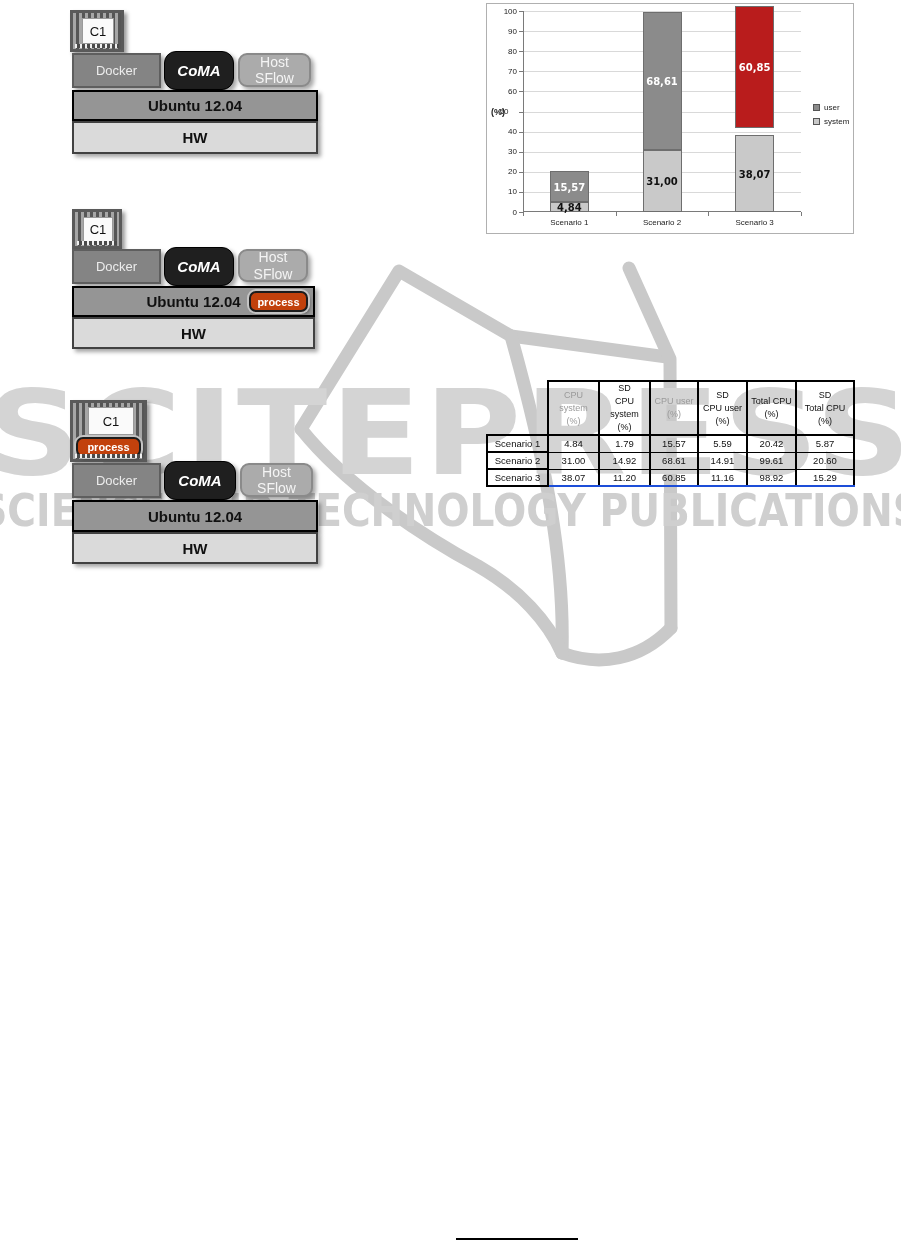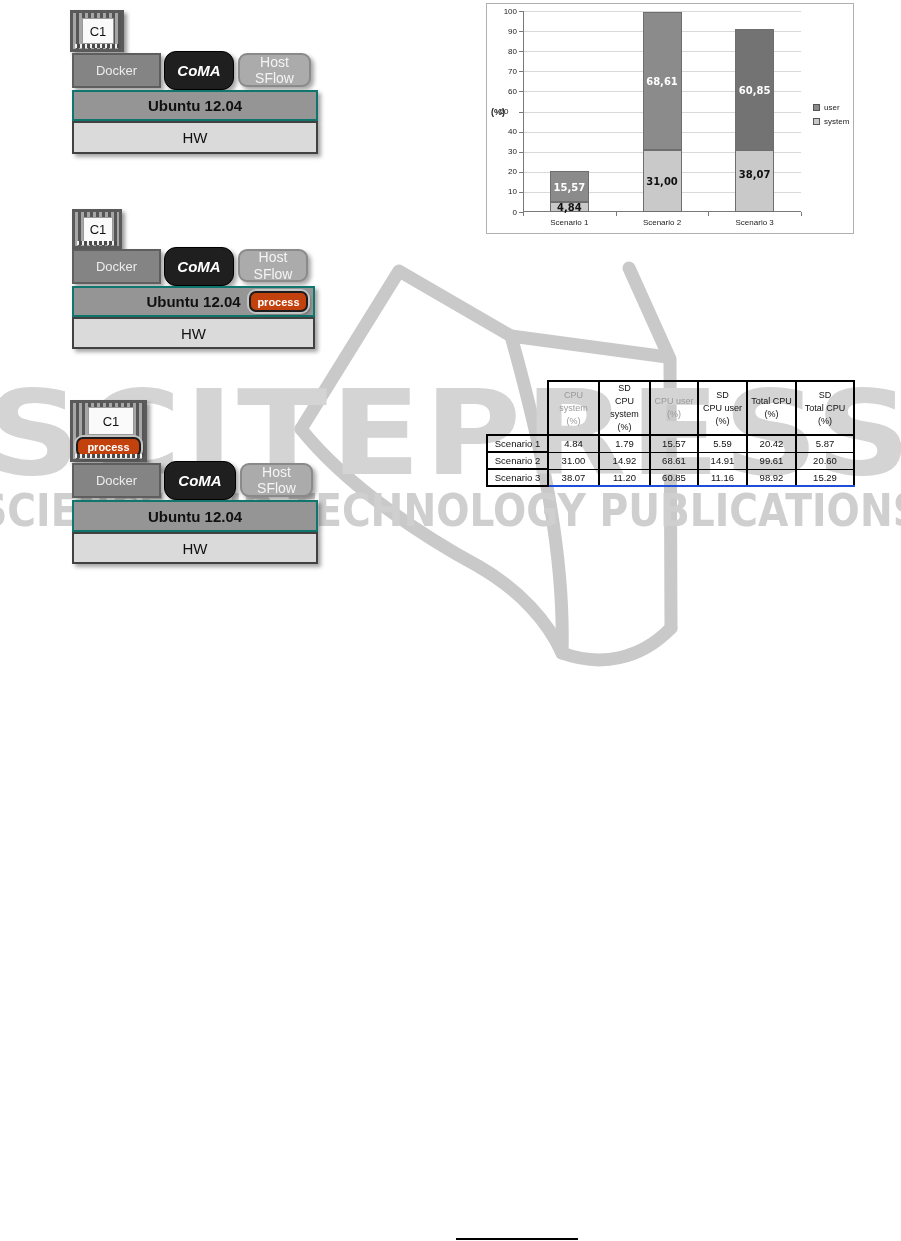--- a/index.html
+++ b/index.html
@@ -19,22 +19,22 @@
   
   .diagram{position:absolute;}
   .diagram *{box-sizing:border-box;}
   .layer{position:absolute;display:flex;align-items:center;justify-content:center;
          box-shadow:3px 3px 4px rgba(0,0,0,0.35);}
   .docker{background:#848484;border:2px solid #5e5e5e;color:#ececec;font-size:13px;}
   .coma{background:#1f1f1f;border:1px solid #000;border-radius:12px;color:#fff;
         font-weight:bold;font-style:italic;font-size:15px;}
   .hostsflow{background:#ababab;border:2px solid #8a8a8a;border-radius:9px;color:#f4f4f4;
         font-size:14px;line-height:1.15;text-align:center;flex-direction:column;}
-  .osbar{background:#959595;border:2px solid #0f766e;color:#111;font-weight:bold;font-size:15px;}
-  .hwbar{background:#dadada;border:2px solid #414141;color:#111;font-weight:normal;font-size:15px;}
+  .osbar{background:#959595;border:2px solid #000000;color:#111;font-weight:bold;font-size:15px;}
+  .hwbar{background:#dadada;border:2px solid #414141;color:#111;font-weight:bold;font-size:15px;}
   .c1icon{position:absolute;border:3px solid #5a5a5a;
         background:repeating-linear-gradient(90deg,#a6a6a6 0 3px,#565656 3px 6px);
         box-shadow:3px 3px 4px rgba(0,0,0,0.4);}
   .c1box{position:absolute;background:#fafafa;border:1px solid #9a9a9a;display:flex;
         align-items:center;justify-content:center;font-size:13px;color:#111;}
   .perf{position:absolute;left:2px;right:2px;bottom:1px;height:4px;
         background:repeating-linear-gradient(90deg,#f0f0f0 0 2px,#4a4a4a 2px 5px);}
   .procbox{position:absolute;background:#c2410c;border:2px solid #1c1c1c;border-radius:7px;
         box-shadow:0 0 0 2px #c4c4c4,2px 2px 3px rgba(0,0,0,0.4);
         display:flex;align-items:center;justify-content:center;
@@ -191,21 +191,21 @@
           <div class="seglabel" style="color: rgb(17, 17, 17);">31,00</div>
         </div>
         <div class="seg" style="left: 155.5px; top: 7.7839px; width: 39px; height: 137.906px; background: rgb(139, 139, 139);">
           <div class="seglabel" style="color: rgb(255, 255, 255);">68,61</div>
         </div>
         <div class="xcat" style="left: 227.667px; top: 214px; width: 80px;">Scenario 3</div>
         <div class="tickmark" style="left: 221.333px; top: 208px; width: 1px; height: 4px;"></div>
         <div class="seg" style="left: 248.167px; top: 131.479px; width: 39px; height: 76.5207px; background: rgb(201, 201, 201);">
           <div class="seglabel" style="color: rgb(17, 17, 17);">38,07</div>
         </div>
-        <div class="seg" style="left: 248.167px; top: 25px; width: 39px; height: 122.309px; background: #737373;">
+        <div class="seg" style="left: 248.167px; top: 2px; width: 39px; height: 122.309px; background: #b91c1c;">
           <div class="seglabel" style="color: rgb(255, 255, 255);">60,85</div>
         </div>
         <div class="tickmark" style="left: 314px; top: 208px; width: 1px; height: 4px;"></div>
         <div class="legend-row" style="left: 326px; top: 99px;">
           <div class="legend-swatch" style="background: rgb(139, 139, 139); position: static;"></div>
           <div style="position: static;">user</div>
         </div>
         <div class="legend-row" style="left: 326px; top: 113px;">
           <div class="legend-swatch" style="background: rgb(201, 201, 201); position: static;"></div>
           <div style="position: static;">system</div>

